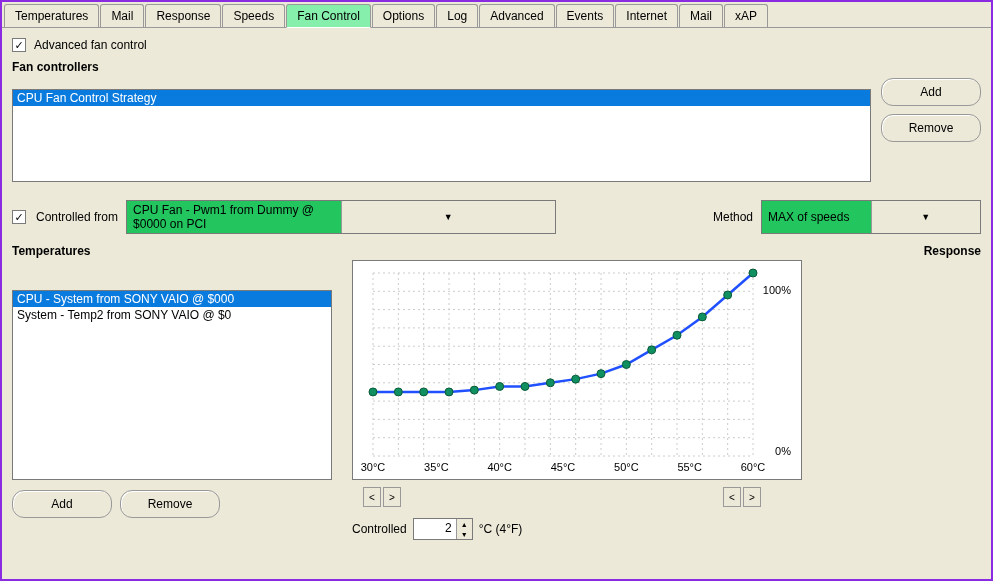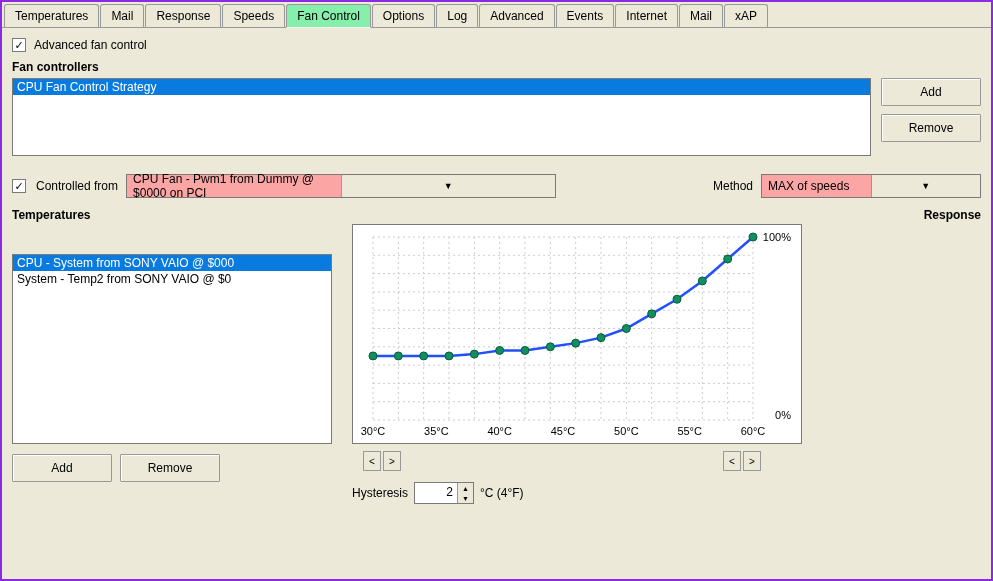--- a/index.html
+++ b/index.html
@@ -68,47 +68,48 @@
     padding: 1px 4px;
     white-space: nowrap;
   }
   .listbox .item.selected {
     background: #0a7bde;
     color: #fff;
   }
   .btn {
     background: #ece9d8;
     border: 1px solid #999;
-    border-radius: 1px;
+    border-radius: 12px;
     padding: 6px 0;
     text-align: center;
     min-width: 100px;
     cursor: pointer;
     box-shadow: inset 1px 1px 0 #fff;
   }
   .controllers-section {
     display: flex;
     gap: 10px;
     align-items: flex-start;
     margin-top: 4px;
   }
   .controllers-list {
     flex: 1;
-    height: 78px;
+    height: 93px;
+    margin-top: 11px;
   }
   .controllers-buttons {
     display: flex;
     flex-direction: column;
     gap: 8px;
   }
   .dropdown {
     display: inline-flex;
-    background: #fca5a5;
-    border: 1px solid #7a7a7a;
-    height: 24px;
+    background: #22c55e;
+    border: 1px solid #7a7a7a;
+    height: 34px;
     align-items: center;
   }
   .dropdown span {
     padding: 0 6px;
     flex: 1;
   }
   .dropdown .arrow {
     width: 18px;
     height: 100%;
     background: #ece9d8;
@@ -310,33 +311,33 @@
             <circle cx="197.33333333333334" cy="121.8" r="4" fill="#109060" stroke="#0a5a3a"></circle>
             <circle cx="222.66666666666666" cy="118.14" r="4" fill="#109060" stroke="#0a5a3a"></circle>
             <circle cx="248" cy="112.64999999999999" r="4" fill="#109060" stroke="#0a5a3a"></circle>
             <circle cx="273.3333333333333" cy="103.5" r="4" fill="#109060" stroke="#0a5a3a"></circle>
             <circle cx="298.66666666666663" cy="88.86000000000001" r="4" fill="#109060" stroke="#0a5a3a"></circle>
             <circle cx="324" cy="74.22" r="4" fill="#109060" stroke="#0a5a3a"></circle>
             <circle cx="349.33333333333337" cy="55.91999999999999" r="4" fill="#109060" stroke="#0a5a3a"></circle>
             <circle cx="374.6666666666667" cy="33.96000000000001" r="4" fill="#109060" stroke="#0a5a3a"></circle>
             <circle cx="400" cy="12" r="4" fill="#109060" stroke="#0a5a3a"></circle>
           </svg>
-        <span class="axis-label" style="right:10px; top:6px">100%</span>
+        <span class="axis-label" style="right:10px; top:23px">100%</span>
         <span class="axis-label" style="right:10px; bottom:22px">0%</span>
         <div class="nav-buttons" style="left:10px">
           <div class="nav-btn">&lt;</div>
           <div class="nav-btn">&gt;</div>
         </div>
         <div class="nav-buttons" style="left:370px">
           <div class="nav-btn">&lt;</div>
           <div class="nav-btn">&gt;</div>
         </div>
       </div>
       <div class="hysteresis-row">
-        <span>Hysteresis</span>
+        <span>Controlled</span>
         <span class="spinner">
           <span class="val">2</span>
           <span class="arrows">
             <div>▲</div>
             <div>▼</div>
           </span>
         </span>
         <span>°C (4°F)</span>
       </div>
     </div>

